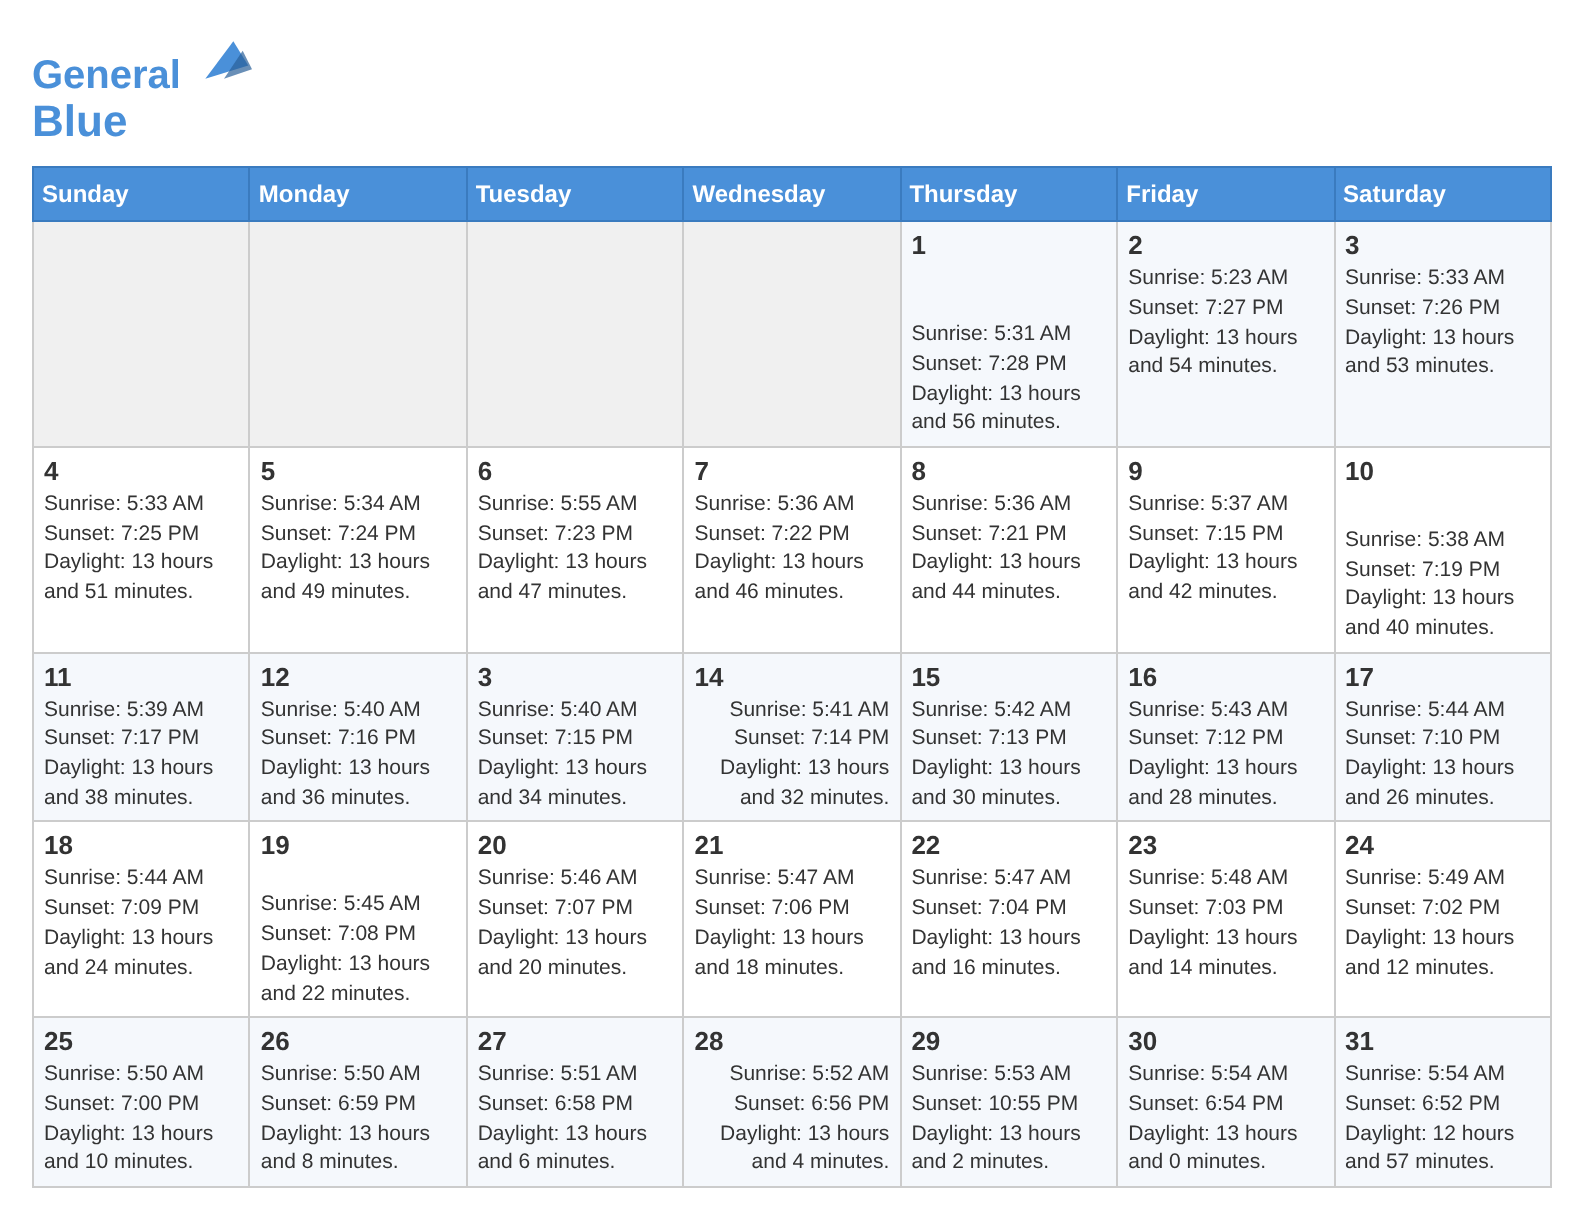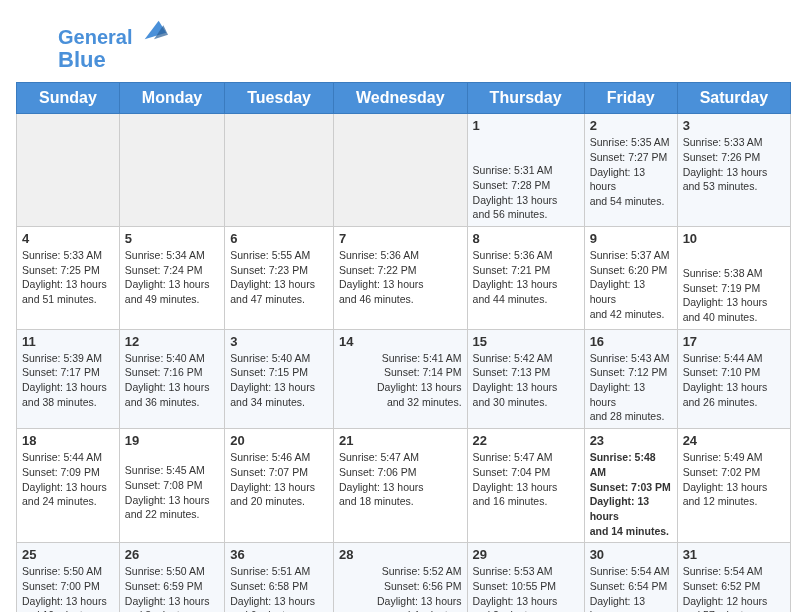--- a/index.html
+++ b/index.html
@@ -12,21 +12,20 @@
     }
     .header {
       display: flex;
       justify-content: space-between;
       align-items: flex-start;
       margin-bottom: 10px;
     }
     .logo {
       display: flex;
       align-items: center;
-      margin-left: 42px;
     }
     .logo-text {
       font-size: 20px;
       font-weight: bold;
       color: #333;
       line-height: 1.1;
     }
     .logo-text span {
       color: #4a90d9;
     }
@@ -49,22 +48,22 @@
     }
     table {
       width: 100%;
       border-collapse: collapse;
       font-size: 11px;
     }
     thead tr th {
       background-color: #4a90d9;
       color: #fff;
       text-align: left;
-      padding: 6px 22px;
-      font-size: 16px;
+      padding: 6px 4px;
+      font-size: 12px;
       border: 1px solid #3a7bbf;
     }
     tbody tr td {
       border: 1px solid #ccc;
       padding: 4px 5px;
       vertical-align: top;
       width: calc(100% / 7);
       min-height: 70px;
     }
     tbody tr:nth-child(odd) td {
@@ -133,21 +132,21 @@
         <td class="empty-cell"></td>
         <td>
           <span class="day-num">1</span>
           <div class="day-detail" style="white-space: pre-line; margin-top: 30px;">Sunrise: 5:31 AM
 Sunset: 7:28 PM
 Daylight: 13 hours
 and 56 minutes.</div>
         </td>
         <td>
           <span class="day-num">2</span>
-          <div class="day-detail" style="white-space: pre-line;">Sunrise: 5:35 AM
+          <div class="day-detail" style="white-space: pre-line;">Sunrise: 5:23 AM
 Sunset: 7:27 PM
 Daylight: 13 hours
 and 54 minutes.</div>
         </td>
         <td>
           <span class="day-num">3</span>
           <div class="day-detail" style="white-space: pre-line;">Sunrise: 5:33 AM
 Sunset: 7:26 PM
 Daylight: 13 hours
 and 53 minutes.</div>
@@ -185,21 +184,21 @@
         <td>
           <span class="day-num">8</span>
           <div class="day-detail" style="white-space: pre-line;">Sunrise: 5:36 AM
 Sunset: 7:21 PM
 Daylight: 13 hours
 and 44 minutes.</div>
         </td>
         <td>
           <span class="day-num">9</span>
           <div class="day-detail" style="white-space: pre-line;">Sunrise: 5:37 AM
-Sunset: 6:20 PM
+Sunset: 7:15 PM
 Daylight: 13 hours
 and 42 minutes.</div>
         </td>
         <td>
           <span class="day-num">10</span>
           <div class="day-detail" style="white-space: pre-line; margin-top: 20px;">Sunrise: 5:38 AM
 Sunset: 7:19 PM
 Daylight: 13 hours
 and 40 minutes.</div>
         </td>
@@ -286,21 +285,21 @@
         </td>
         <td>
           <span class="day-num">22</span>
           <div class="day-detail" style="white-space: pre-line;">Sunrise: 5:47 AM
 Sunset: 7:04 PM
 Daylight: 13 hours
 and 16 minutes.</div>
         </td>
         <td>
           <span class="day-num">23</span>
-          <div class="day-detail" style="white-space: pre-line; font-weight: bold;">Sunrise: 5:48 AM
+          <div class="day-detail" style="white-space: pre-line;">Sunrise: 5:48 AM
 Sunset: 7:03 PM
 Daylight: 13 hours
 and 14 minutes.</div>
         </td>
         <td>
           <span class="day-num">24</span>
           <div class="day-detail" style="white-space: pre-line;">Sunrise: 5:49 AM
 Sunset: 7:02 PM
 Daylight: 13 hours
 and 12 minutes.</div>
@@ -315,21 +314,21 @@
 and 10 minutes.</div>
         </td>
         <td>
           <span class="day-num">26</span>
           <div class="day-detail" style="white-space: pre-line;">Sunrise: 5:50 AM
 Sunset: 6:59 PM
 Daylight: 13 hours
 and 8 minutes.</div>
         </td>
         <td>
-          <span class="day-num">36</span>
+          <span class="day-num">27</span>
           <div class="day-detail" style="white-space: pre-line;">Sunrise: 5:51 AM
 Sunset: 6:58 PM
 Daylight: 13 hours
 and 6 minutes.</div>
         </td>
         <td>
           <span class="day-num">28</span>
           <div class="day-detail" style="white-space: pre-line; text-align: right;">Sunrise: 5:52 AM
 Sunset: 6:56 PM
 Daylight: 13 hours

